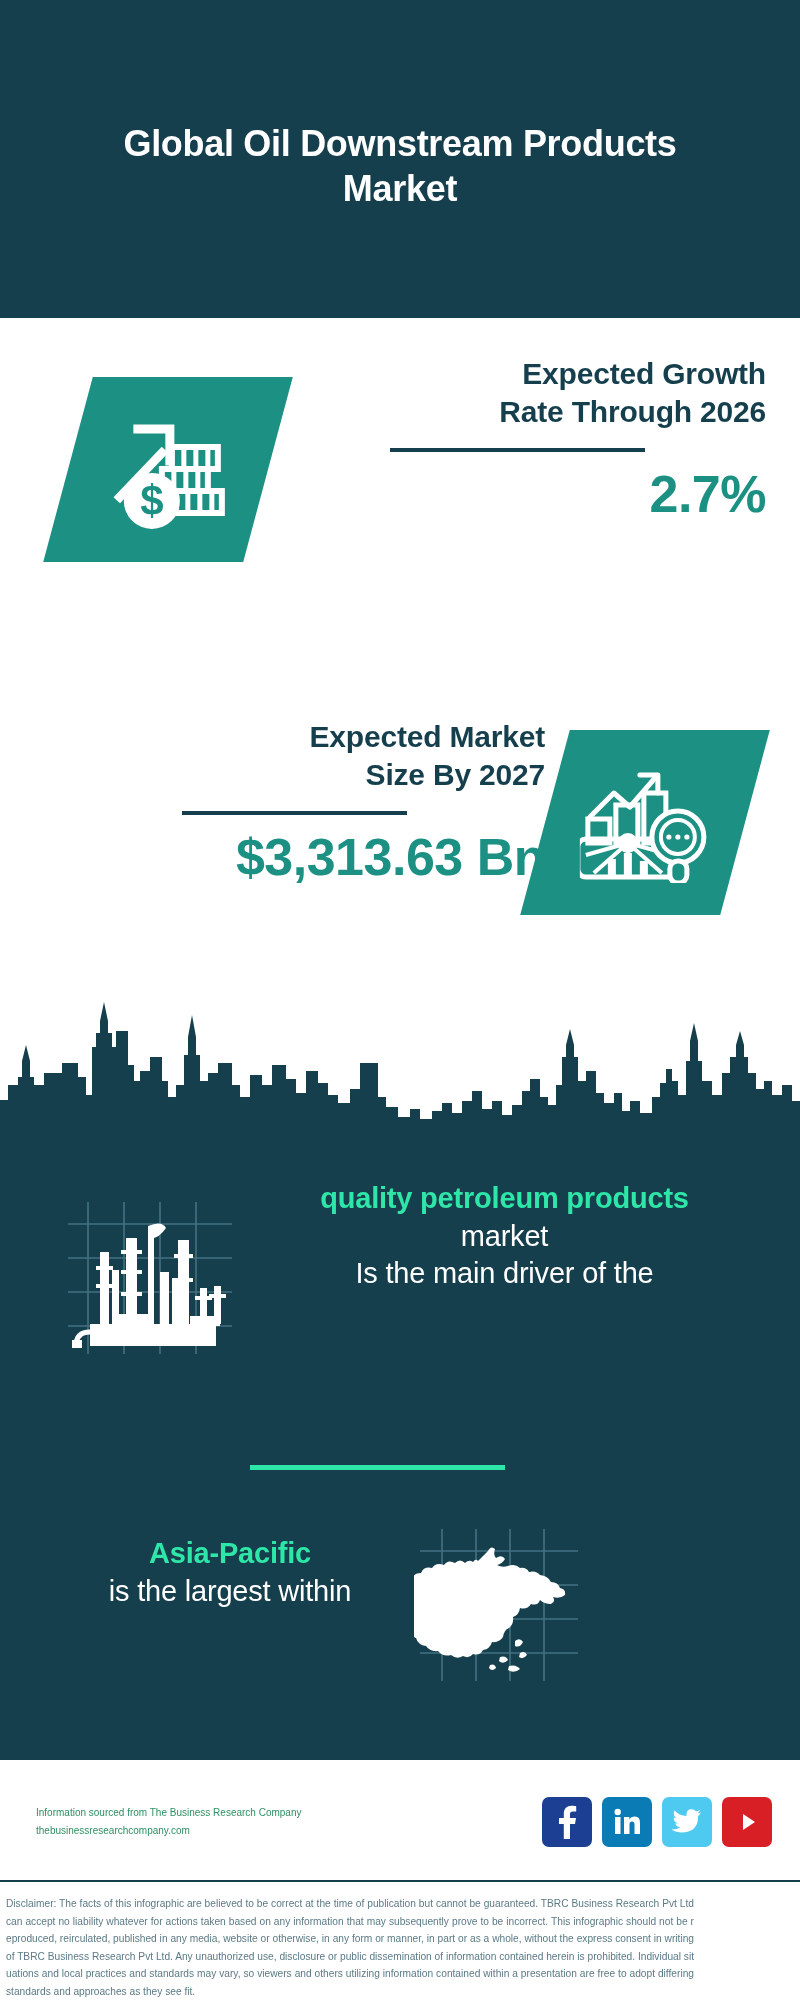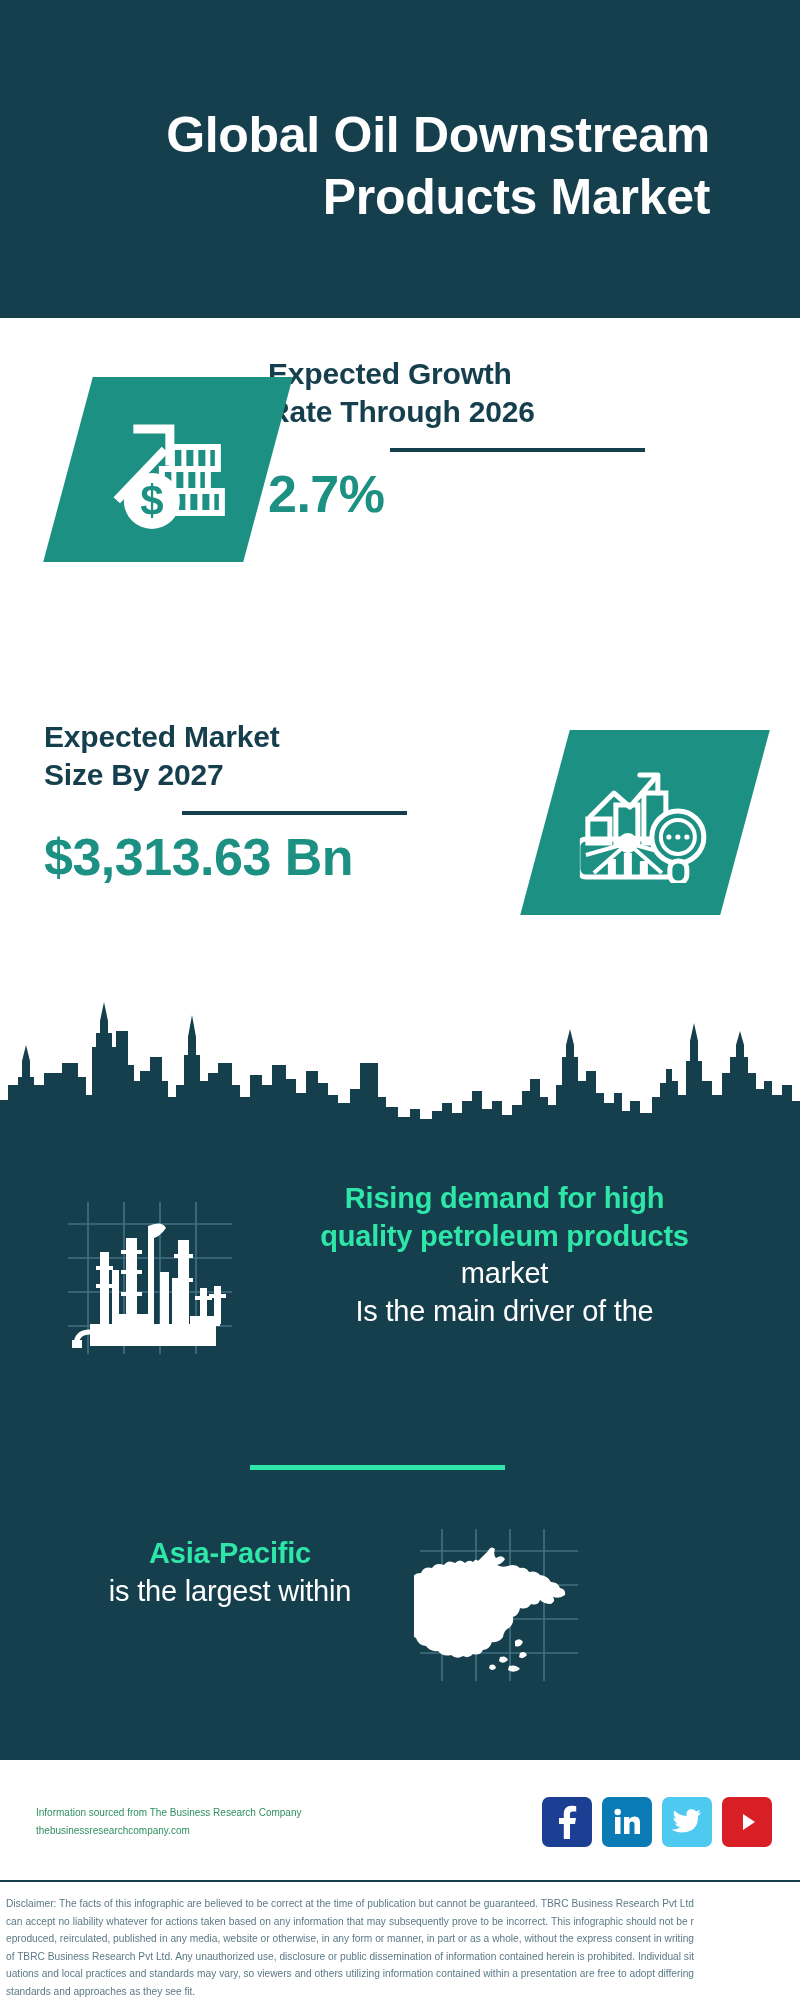--- a/index.html
+++ b/index.html
@@ -11,42 +11,42 @@
   }
   .page { position:relative; width:800px; height:2000px; background:#fff; }
 
   
   .header {
     position:absolute; left:0; top:0; width:800px; height:318px;
     background:#163f4d;
     display:flex; align-items:center; justify-content:center;
   }
   .header-title {
-    color:#ffffff; font-size:50px; font-weight:bold; line-height:1.25;
-    text-align:right; letter-spacing:-0.3px; max-width:620px;
+    color:#ffffff; font-size:36px; font-weight:bold; line-height:1.25;
+    text-align:center; letter-spacing:-0.3px; max-width:620px;
     padding-bottom:22px;
     margin-top:36px;
   }
 
   
   .stat1 {
     position:absolute; left:0; top:340px; width:800px; height:280px;
     display:flex; align-items:flex-start;
   }
   .icon-para {
     position:relative; width:200px; height:185px;
     background:#1c9183;
     transform:skewX(-15deg);
     display:flex; align-items:center; justify-content:center;
     flex:0 0 auto;
   }
   .icon-para > svg { transform:skewX(15deg); }
   .stat1 .icon-wrap { margin-left:68px; margin-top:37px; }
 
-  .stat-text { flex:1; text-align:left; }
+  .stat-text { flex:1; text-align:right; }
   .stat1 .stat-text { padding-right:34px; padding-top:15px; }
   .stat-label {
     color:#163f4d; font-size:30px; font-weight:bold; line-height:1.28;
     letter-spacing:-0.2px;
   }
   .stat-rule {
     height:4px; background:#163f4d; width:255px;
     margin:16px auto 12px auto;
   }
   .stat-value {
@@ -254,21 +254,20 @@
           <rect x="149" y="98" width="17" height="4" fill="#fff"></rect>
 
           <rect x="30" y="128" width="126" height="22" fill="#fff"></rect>
           <rect x="52" y="118" width="36" height="12" fill="#fff"></rect>
           <rect x="130" y="120" width="30" height="10" fill="#fff"></rect>
           <path d="M16 150 q0 -14 14 -14" stroke="#fff" stroke-width="5" fill="none"></path>
           <rect x="12" y="144" width="10" height="8" fill="#fff"></rect>
         </svg>
       </div>
       <div class="driver-text">
-        <div class="highlight">Rising demand for high</div>
         <div class="highlight">quality petroleum products</div>
         <div class="plain">market</div>
         <div class="plain">Is the main driver of the</div>
       </div>
     </div>
 
     <div class="mid-rule"></div>
 
     <div class="region-row">
       <div class="region-text">

